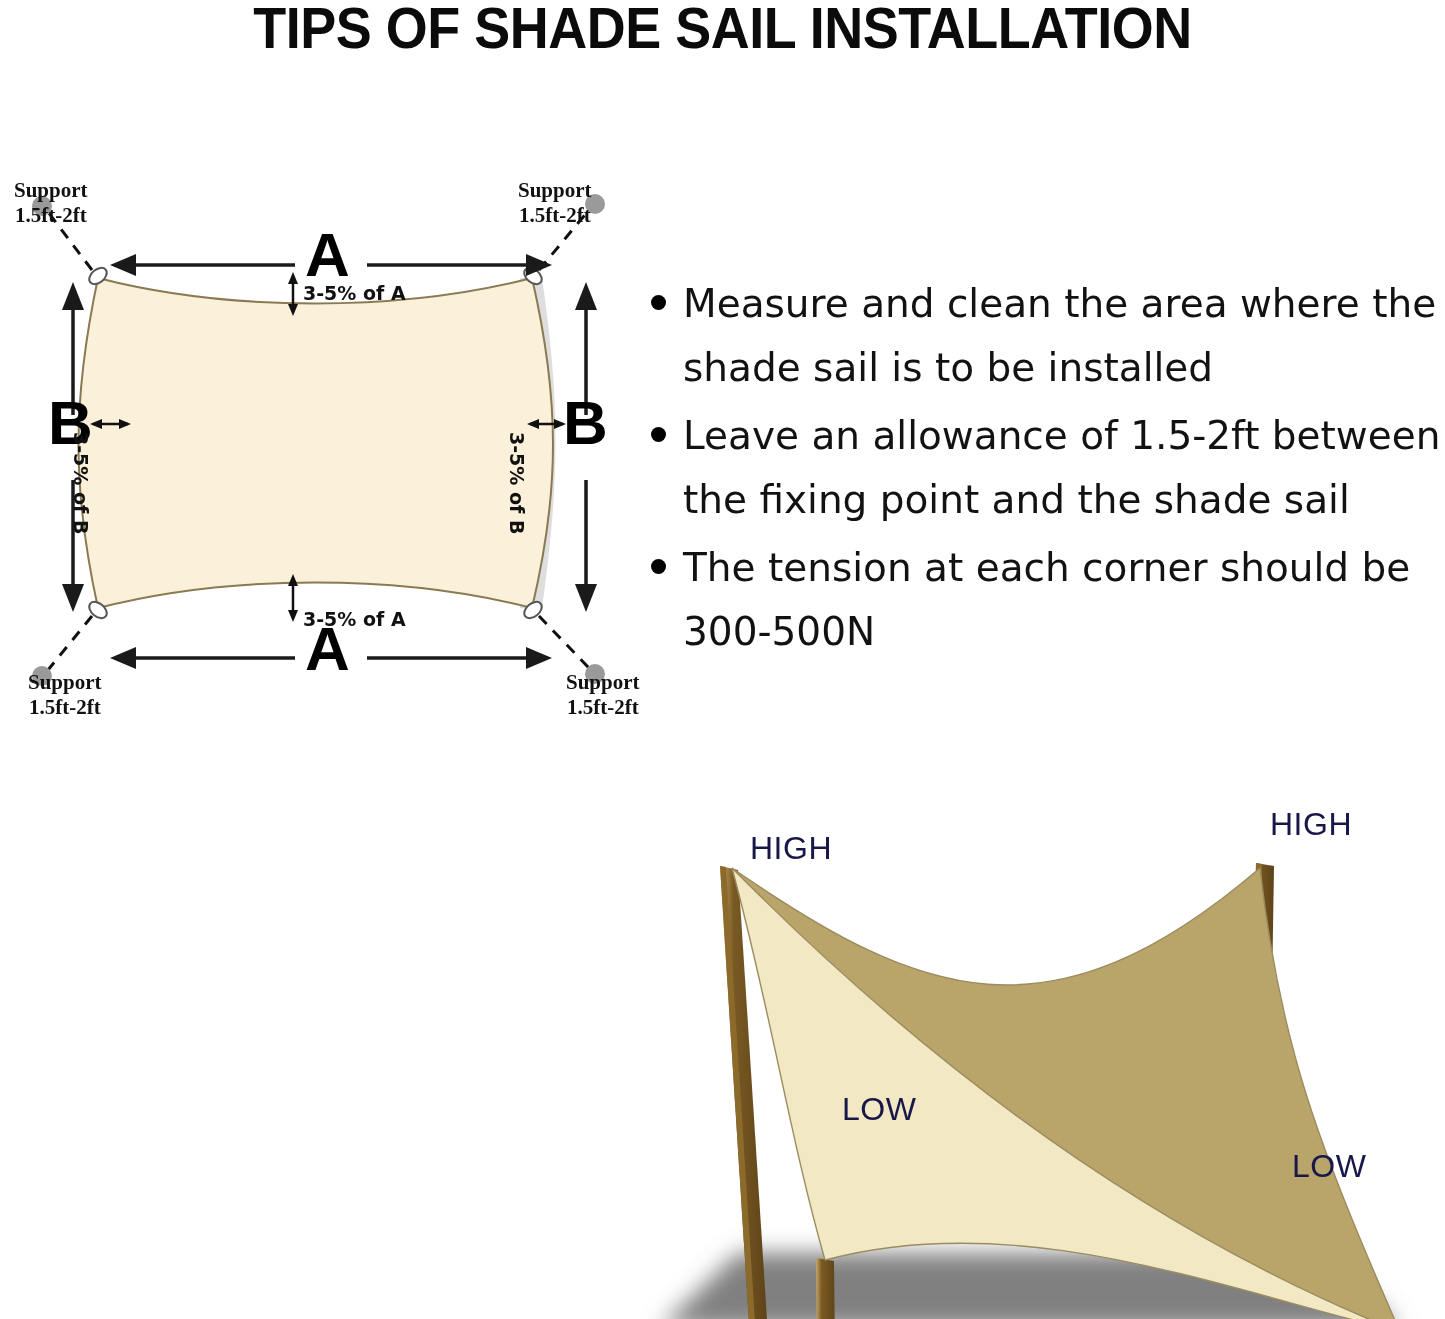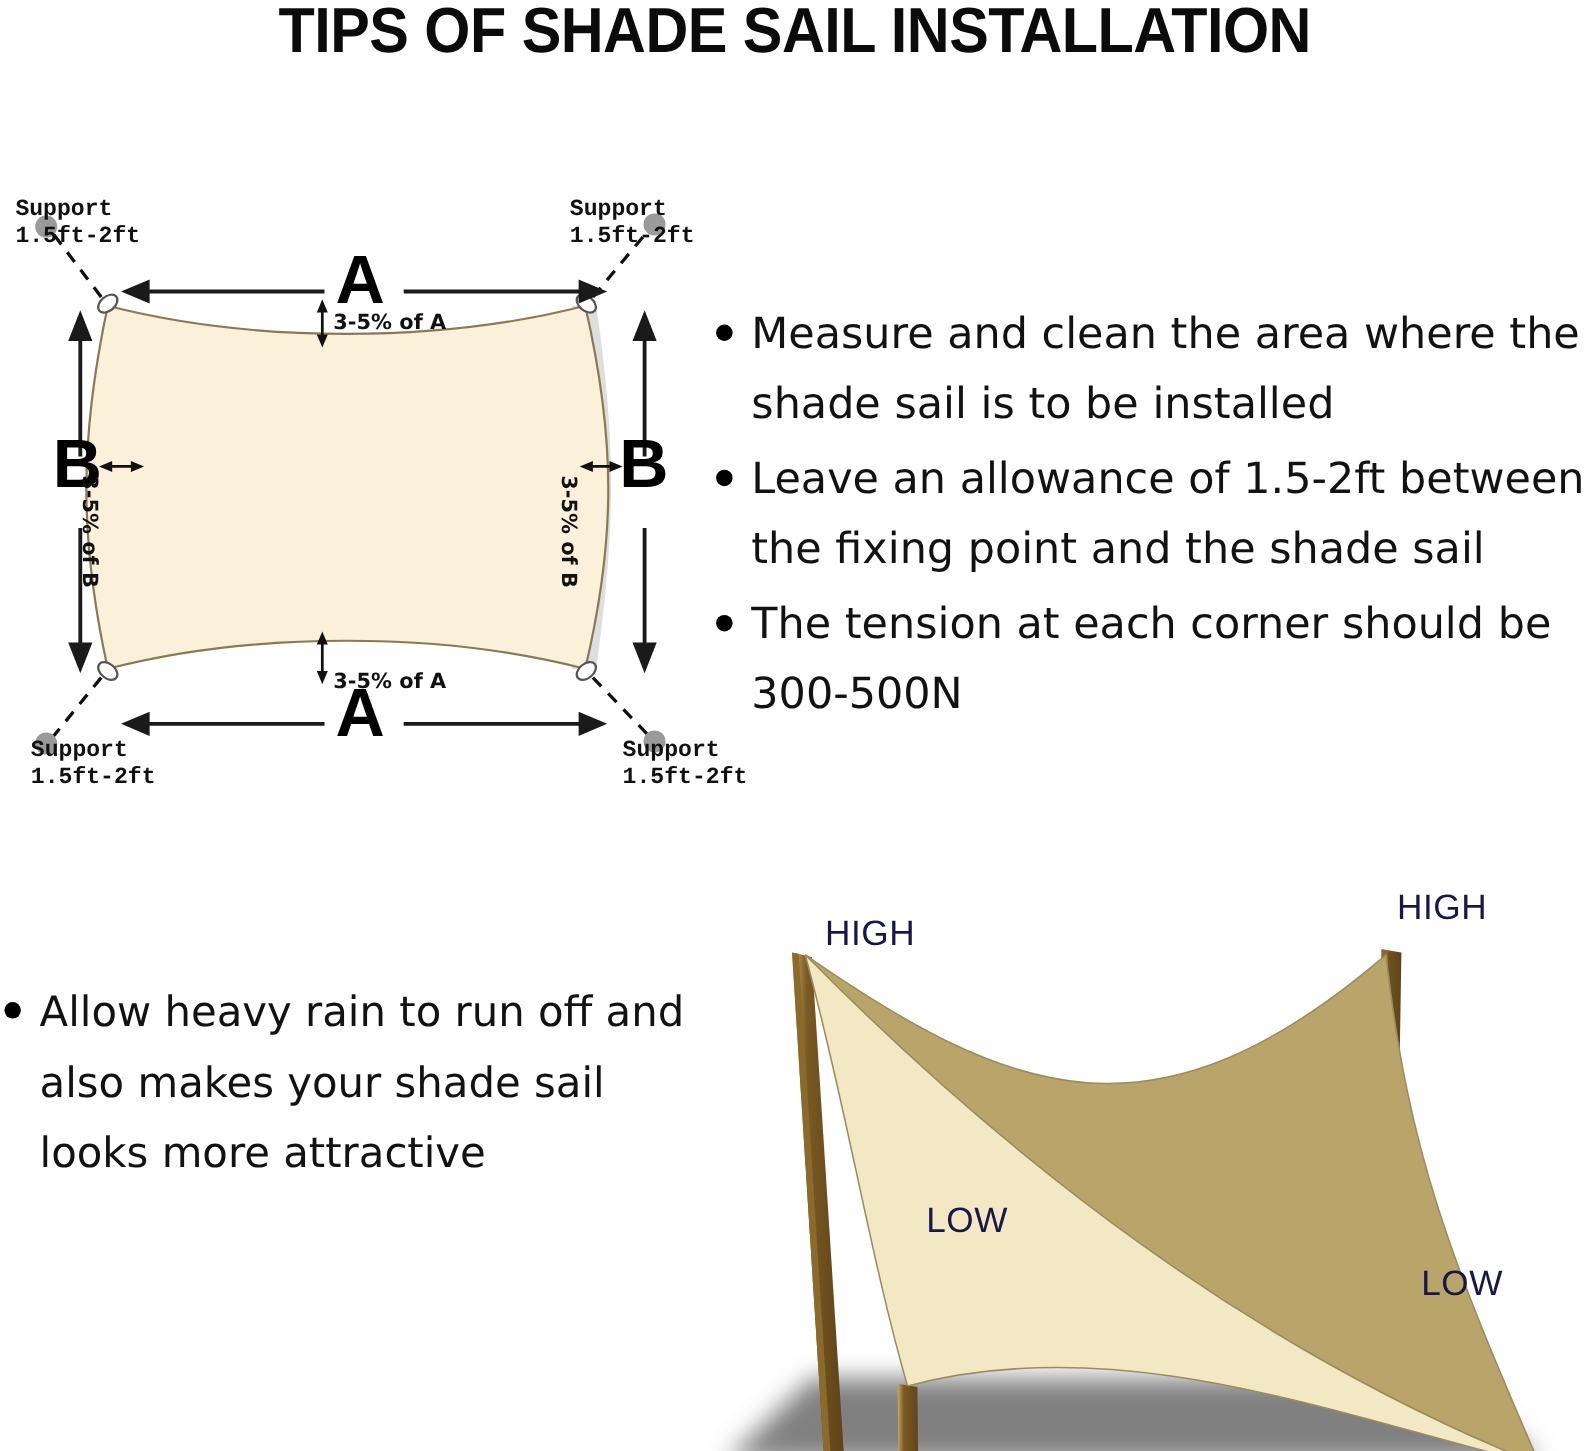--- a/index.html
+++ b/index.html
@@ -24,26 +24,27 @@
     font-size: 58px;
     letter-spacing: -0.5px;
     color: #0b0b0b;
     transform: scaleX(0.93);
     white-space: nowrap;
   }
 
   
   .support-label {
     position: absolute;
-    font-family: Liberation Mono, monospace;
+    font-family: Liberation Serif, serif;
     font-weight: bold;
     font-size: 21px;
     line-height: 25px;
     color: #111;
     white-space: nowrap;
+    text-align: center;
   }
   .pct-label {
     position: absolute;
     font-family: "DejaVu Sans", sans-serif;
     font-weight: bold;
     font-size: 19px;
     color: #111;
     white-space: nowrap;
   }
   .dim-letter {
@@ -224,24 +225,20 @@
     <span class="dot"></span>
     <span class="btxt">Leave an allowance of 1.5-2ft between the fixing point and the shade sail</span>
   </div>
   <div class="bullet-row">
     <span class="dot"></span>
     <span class="btxt">The tension at each corner should be 300-500N</span>
   </div>
 </div>
 
 <div class="bullets" id="bullets-bottom-left">
-  <div class="bullet-row">
-    <span class="dot"></span>
-    <span class="btxt">Allow heavy rain to run off and also makes your shade sail looks more attractive</span>
-  </div>
 </div>
 
 <div id="hyperbolic-diagram">
   <svg width="825" height="531" viewBox="0 0 825 531">
     <defs>
       <filter id="groundBlur" x="-25%" y="-60%" width="150%" height="220%">
         <feGaussianBlur stdDeviation="11"></feGaussianBlur>
       </filter>
       <linearGradient id="postGrad" x1="0" y1="0" x2="1" y2="0">
         <stop offset="0%" stop-color="#C9A86A"></stop>

